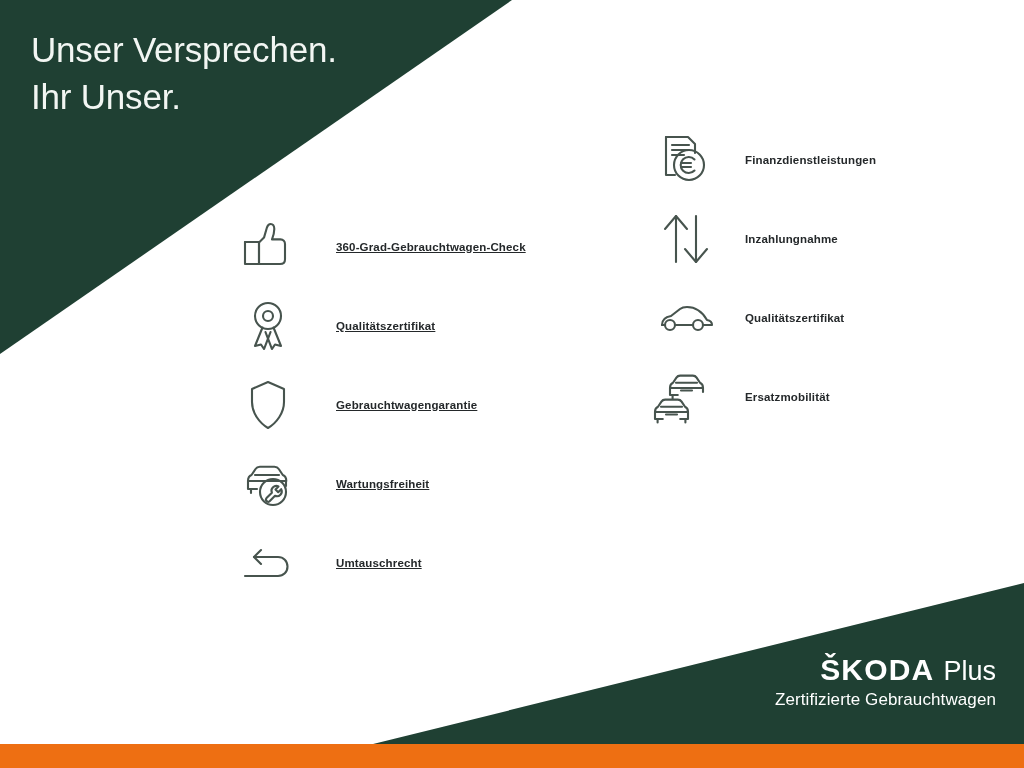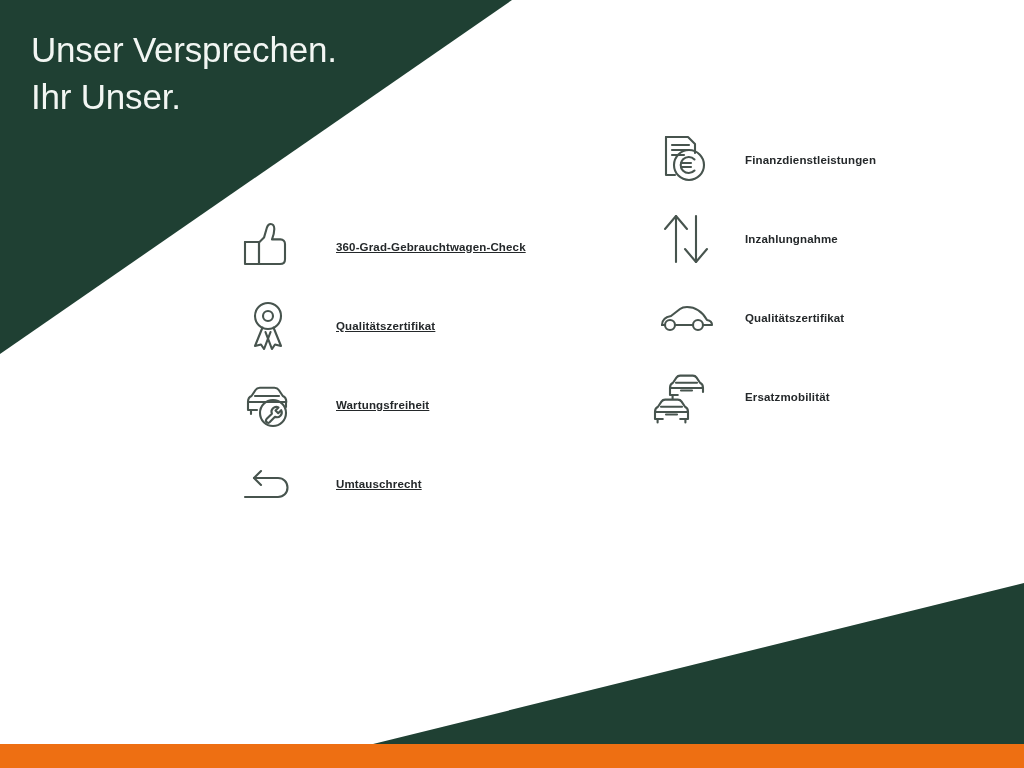--- a/index.html
+++ b/index.html
@@ -148,20 +148,28 @@
         <svg width="58" height="58" viewBox="0 0 58 58" fill="none" stroke="currentColor" stroke-width="2.1" stroke-linejoin="round" stroke-linecap="round">
           <circle cx="29" cy="19" r="13"></circle>
           <circle cx="29" cy="19" r="5"></circle>
           <path d="M23.5 30.5 16 49l6-1.5 3 4.5 6.5-17"></path>
           <path d="M34.5 30.5 42 49l-6-1.5-3 4.5-6.5-17"></path>
         </svg>
       </span>
       <span class="lbl">Qualitätszertifikat</span>
     </div>
 
+    <div class="benefit">
+      <span class="ico">
+        <svg width="58" height="58" viewBox="0 0 58 58" fill="none" stroke="currentColor" stroke-width="2.1" stroke-linejoin="round" stroke-linecap="round">
+          <path d="M29 6 13 13v13c0 11 7.5 21 16 26 8.5-5 16-15 16-26V13z"></path>
+        </svg>
+      </span>
+      <span class="lbl">Gebrauchtwagengarantie</span>
+    </div>
 
     <div class="benefit">
       <span class="ico">
         <svg width="58" height="58" viewBox="0 0 58 58" fill="none" stroke="currentColor" stroke-width="2.1" stroke-linejoin="round" stroke-linecap="round">
           <path d="M9 26c0-3 1-5 3.5-6l4-6c1-1.6 2.4-2.3 4.4-2.3h14.5c2 0 3.4.7 4.4 2.3l4 6c2.5 1 3.5 3 3.5 6"></path>
           <path d="M9 26h38"></path>
           <path d="M9 26v8h9"></path>
           <path d="M47 26v5"></path>
           <path d="M12 34v4"></path>
           <path d="M16 20h24"></path>
@@ -252,14 +260,21 @@
           <path d="M33.4 27v3.5"></path>
           <path d="M9 14.8h21"></path>
           <path d="M14 22.5h11"></path>
         </g>
       </svg>
       <span class="lbl">Ersatzmobilität</span>
     </div>
 
   </div>
 
+  <div class="brand">
+    <div class="brand-row">
+      <span class="brand-mark">ŠKODA</span>
+      <span class="brand-plus">Plus</span>
+    </div>
+    <div class="brand-sub">Zertifizierte Gebrauchtwagen</div>
+  </div>
 
 </div>
 
 </body></html>

